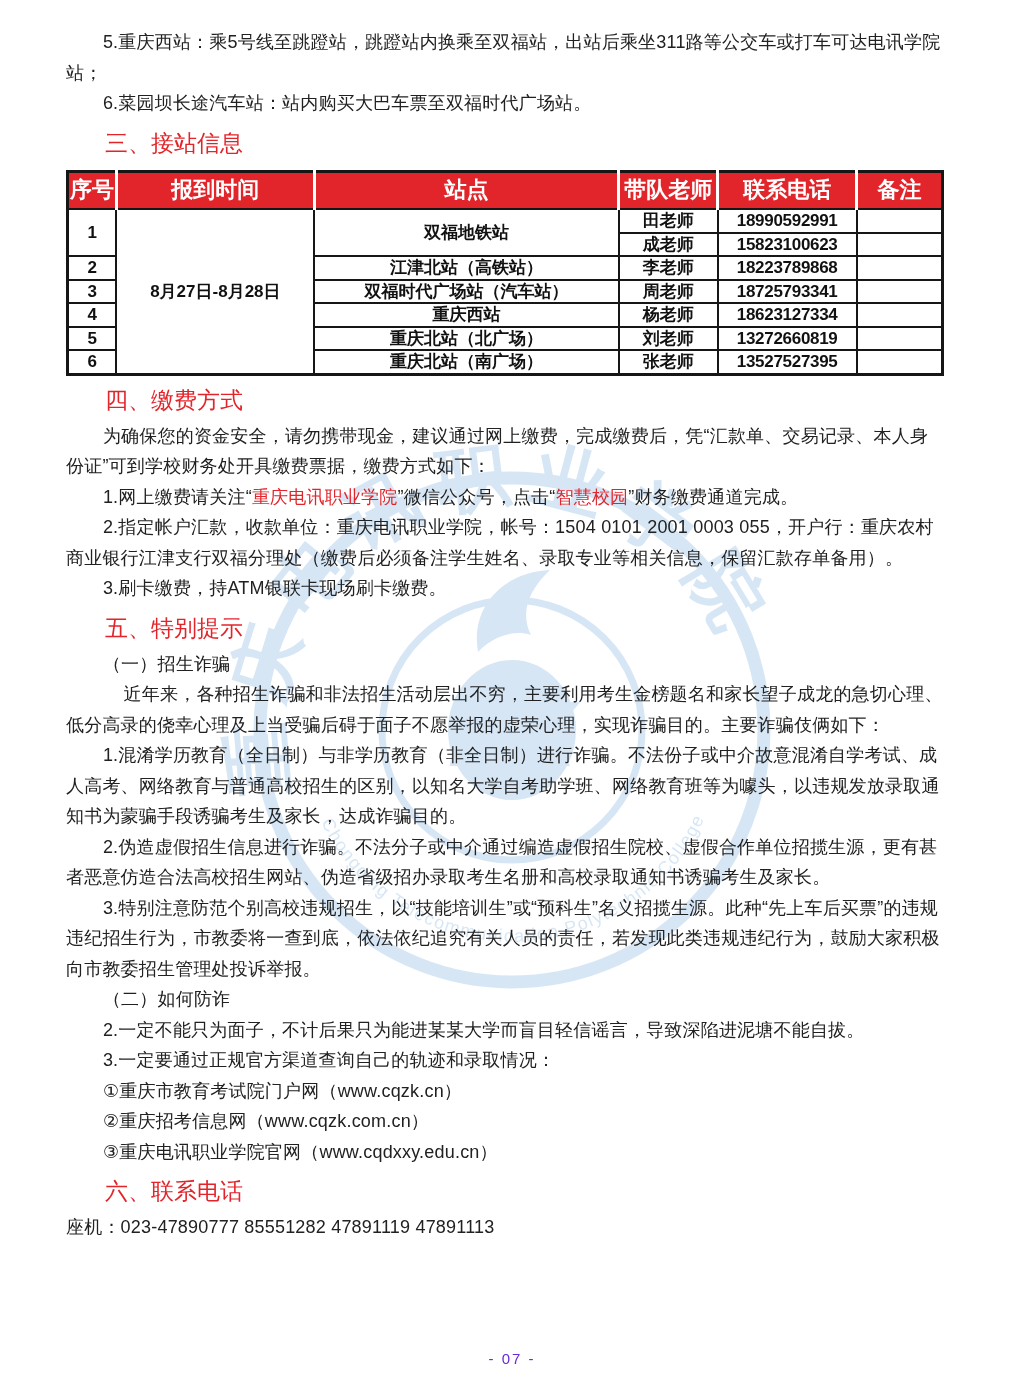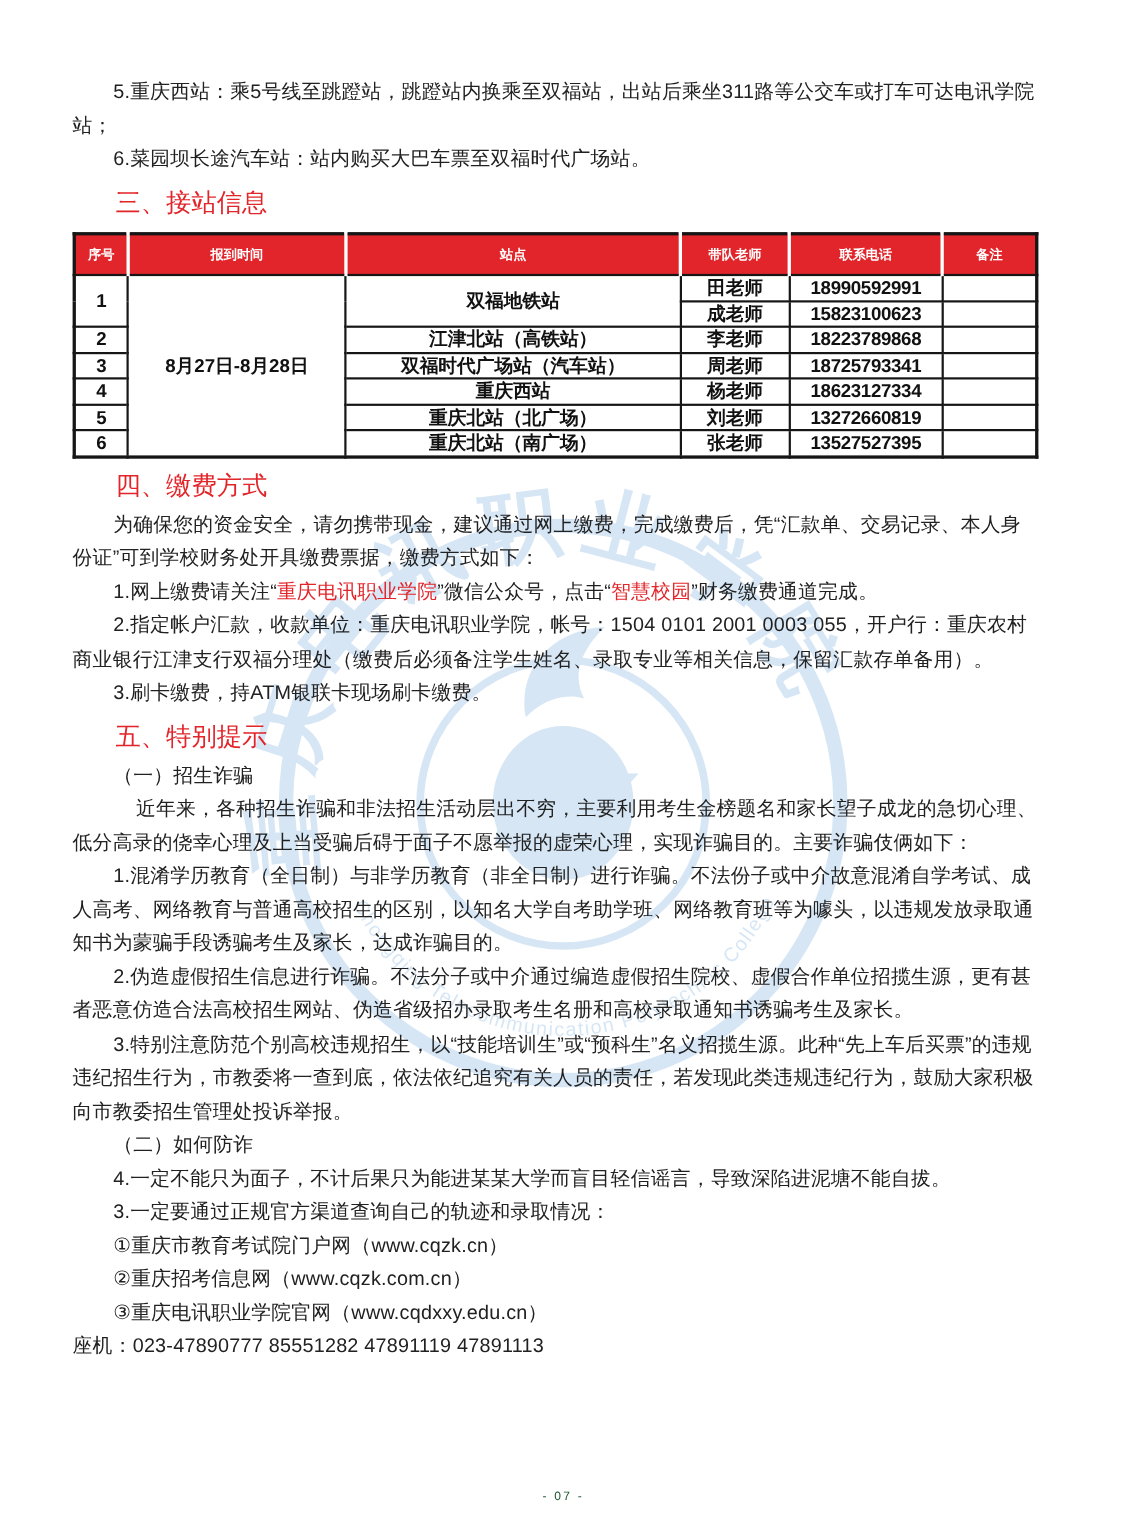--- a/index.html
+++ b/index.html
@@ -12,59 +12,59 @@
   }
   
   .watermark {
     position:absolute; left:182px; top:400px; z-index:0;
     color:#bed8f0; opacity:0.62;
   }
   .watermark text { fill:currentColor; font-family:"Liberation Sans","DejaVu Sans",sans-serif; }
   .wm-zh { font-weight:bold; }
   .wm-knockout { fill:#ffffff; }
   
-  .content { position:relative; z-index:1; padding:68px 80px 0 66px; }
+  .content { position:relative; z-index:1; padding:27px 80px 0 66px; }
   p.body {
     margin:0; font-size:18px; line-height:30.5px; color:#212121;
     font-weight:500; letter-spacing:0.2px;
   }
   .indent  { text-indent:2.05em; }
   .indent3 { text-indent:3.2em; }
   h2.sec {
     margin:9px 0 5px 0; padding-left:39px;
     font-size:23px; line-height:31px; font-weight:normal; color:#e2252b;
   }
   .red { color:#e2252b; }
   
   table.pickup {
     width:100%; border-collapse:collapse; table-layout:fixed;
     margin:11px 0 9px 0;
     border:3px solid #161616;
   }
   table.pickup th {
     background:#e2252b; color:#ffffff;
-    font-size:12px; font-weight:bold; height:38px; padding:0;
+    font-size:22px; font-weight:bold; height:38px; padding:0;
     border-left:3px solid #ffffff; border-right:3px solid #ffffff;
     border-bottom:2px solid #161616;
     text-align:center;
   }
   table.pickup th:first-child { border-left:none; }
   table.pickup th:last-child  { border-right:none; }
   table.pickup td {
     border:2px solid #161616; background:transparent;
     text-align:center; vertical-align:middle;
     font-size:17px; font-weight:600; color:#111111;
     height:22px; padding:1px 2px; line-height:1.15;
   }
   td.c-phone { letter-spacing:-0.3px; font-size:17.5px; }
   td.c-time  { font-size:17.5px;margin-left:29px; }
   
   .footer {
     position:absolute; left:0; right:0; bottom:32px; z-index:1;
-    text-align:center; font-size:11px; color:#14532d; letter-spacing:2px;
+    text-align:center; font-size:15px; color:#6d28d9; letter-spacing:2px;
   }
 </style>
 </head>
 <body>
 
 <div class="page">
 
   <svg class="watermark" width="660" height="660" viewBox="0 0 660 660" aria-hidden="true">
     <defs>
       <path id="wm-arc-top" d="M 121.6,427 A 230,230 0 1 1 538.4,427" fill="none"></path>
@@ -169,24 +169,25 @@
     <p class="body indent">2.指定帐户汇款，收款单位：重庆电讯职业学院，帐号：1504 0101 2001 0003 055，开户行：重庆农村商业银行江津支行双福分理处（缴费后必须备注学生姓名、录取专业等相关信息，保留汇款存单备用）。</p>
     <p class="body indent">3.刷卡缴费，持ATM银联卡现场刷卡缴费。</p>
 
     <h2 class="sec">五、特别提示</h2>
     <p class="body indent">（一）招生诈骗</p>
     <p class="body indent3">近年来，各种招生诈骗和非法招生活动层出不穷，主要利用考生金榜题名和家长望子成龙的急切心理、低分高录的侥幸心理及上当受骗后碍于面子不愿举报的虚荣心理，实现诈骗目的。主要诈骗伎俩如下：</p>
     <p class="body indent">1.混淆学历教育（全日制）与非学历教育（非全日制）进行诈骗。不法份子或中介故意混淆自学考试、成人高考、网络教育与普通高校招生的区别，以知名大学自考助学班、网络教育班等为噱头，以违规发放录取通知书为蒙骗手段诱骗考生及家长，达成诈骗目的。</p>
     <p class="body indent">2.伪造虚假招生信息进行诈骗。不法分子或中介通过编造虚假招生院校、虚假合作单位招揽生源，更有甚者恶意仿造合法高校招生网站、伪造省级招办录取考生名册和高校录取通知书诱骗考生及家长。</p>
     <p class="body indent">3.特别注意防范个别高校违规招生，以“技能培训生”或“预科生”名义招揽生源。此种“先上车后买票”的违规违纪招生行为，市教委将一查到底，依法依纪追究有关人员的责任，若发现此类违规违纪行为，鼓励大家积极向市教委招生管理处投诉举报。</p>
     <p class="body indent">（二）如何防诈</p>
-    <p class="body indent">4.一定不能只为面子，不计后果只为能进某某大学而盲目轻信谣言，导致深陷进泥塘不能自拔。</p>
+    <p class="body indent">2.一定不能只为面子，不计后果只为能进某某大学而盲目轻信谣言，导致深陷进泥塘不能自拔。</p>
     <p class="body indent">3.一定要通过正规官方渠道查询自己的轨迹和录取情况：</p>
     <p class="body indent">①重庆市教育考试院门户网（www.cqzk.cn）</p>
     <p class="body indent">②重庆招考信息网（www.cqzk.com.cn）</p>
     <p class="body indent">③重庆电讯职业学院官网（www.cqdxxy.edu.cn）</p>
 
+    <h2 class="sec">六、联系电话</h2>
     <p class="body">座机：023-47890777  85551282 47891119 47891113</p>
 
   </div>
 
   <div class="footer">- 07 -</div>
 </div>
 
 </body></html>

